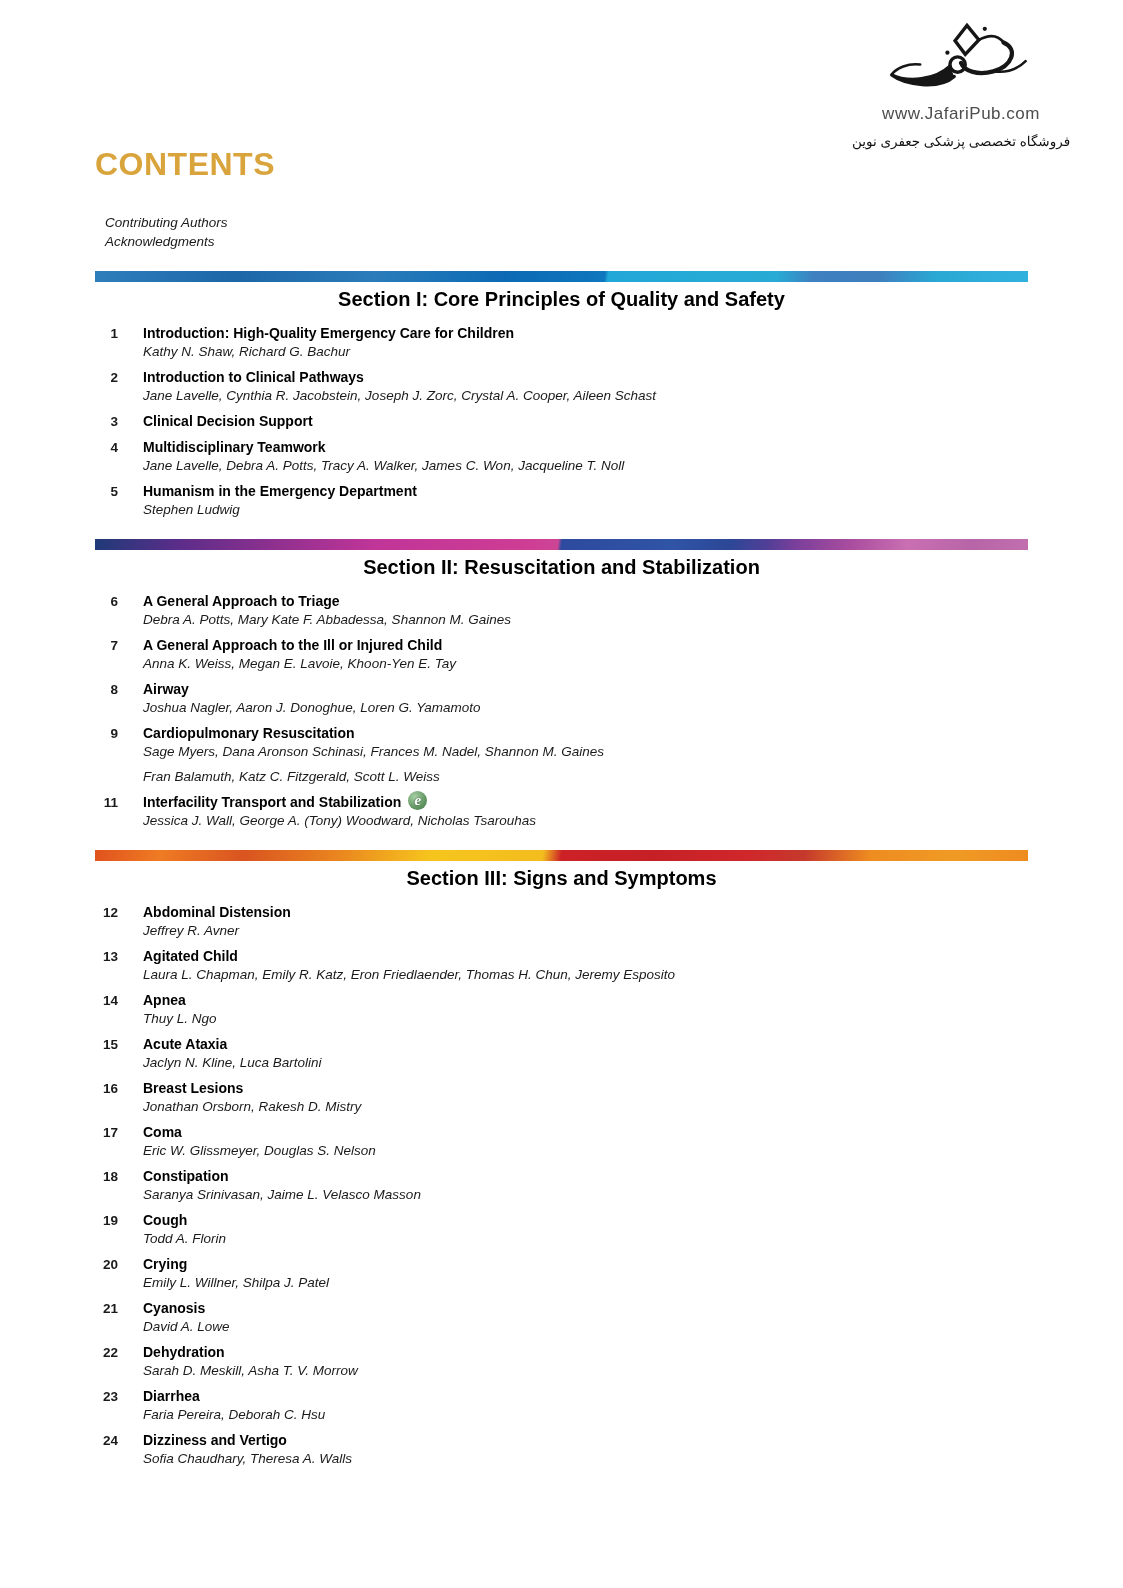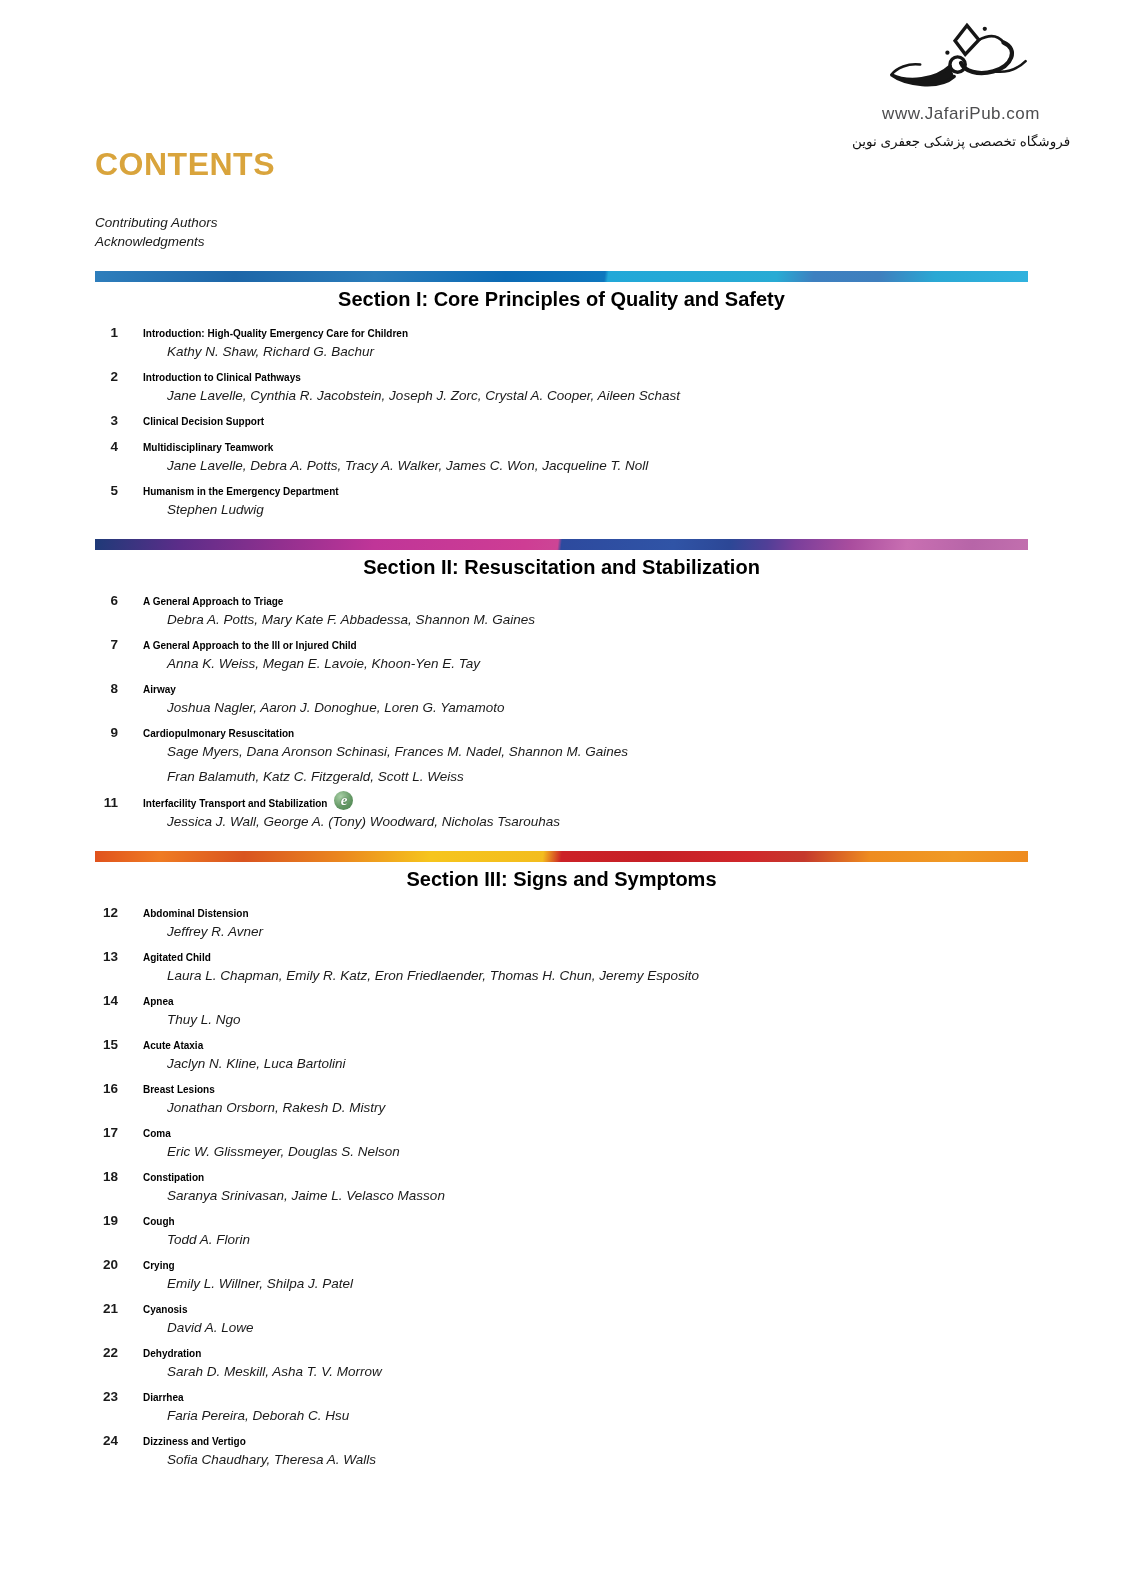--- a/index.html
+++ b/index.html
@@ -43,21 +43,21 @@
     top: 146px;
     width: 933px;
   }
   h1.contents-title {
     margin: 0 0 30px 0;
     font-size: 32px;
     font-weight: bold;
     letter-spacing: 0.5px;
     color: #d9a43c;
   }
-  .front-matter { margin: 0 0 2px 0; }
+  .front-matter { margin: 0 0 2px 10px; }
   .front-matter div {
     font-style: italic;
     font-size: 13.5px;
     line-height: 19px;
     color: #1a1a1a;
   }
 
   
   .section { margin-top: 20px; }
   .section-bar { height: 11px; width: 100%; }
@@ -92,26 +92,26 @@
     width: 23px;
     flex: 0 0 23px;
     text-align: right;
     font-weight: bold;
     font-size: 13.5px;
     line-height: 18px;
   }
   .chapter-title {
     margin-left: 25px;
     font-weight: bold;
-    font-size: 10px;
+    font-size: 14px;
     line-height: 18px;
     color: #000000;
   }
   .chapter-authors {
-    margin-left: 72px;
+    margin-left: 48px;
     font-style: italic;
     font-size: 13.5px;
     line-height: 18px;
     color: #1a1a1a;
   }
   .ebook-icon {
     display: inline-block;
     width: 19px;
     height: 19px;
     margin-left: 7px;

